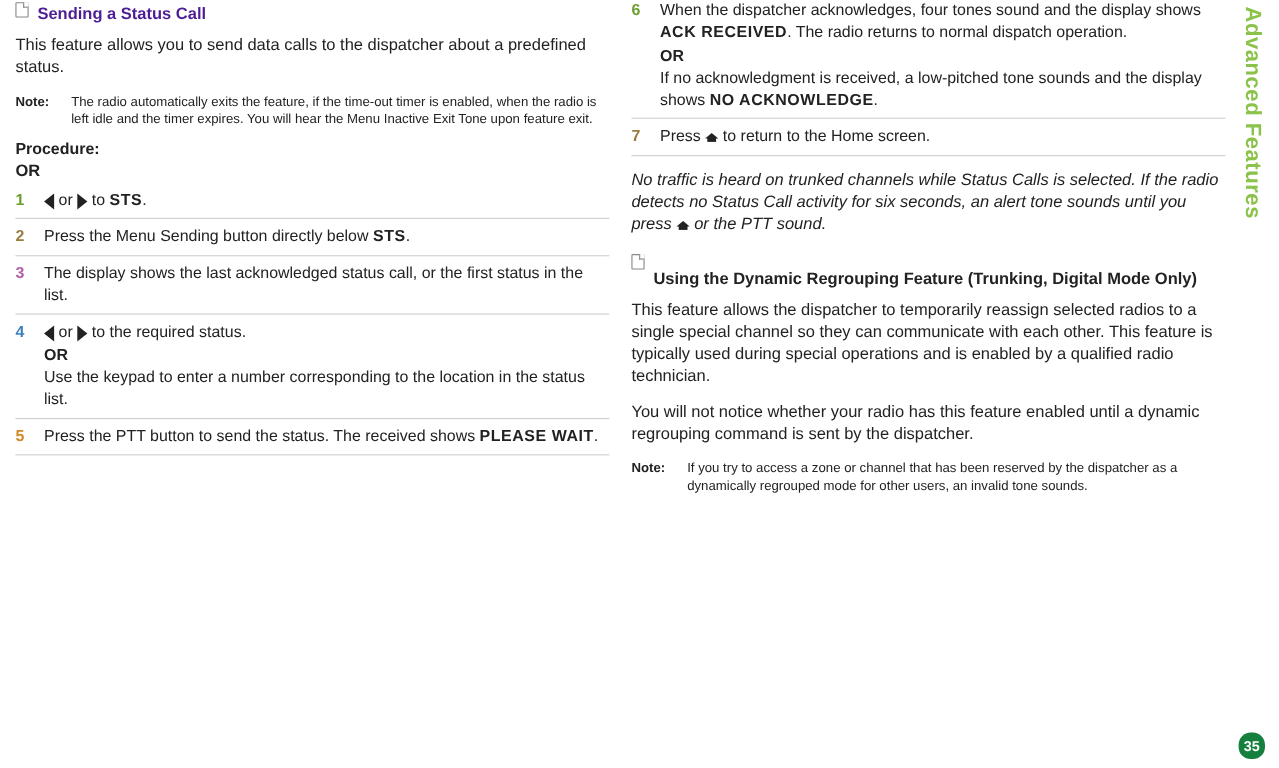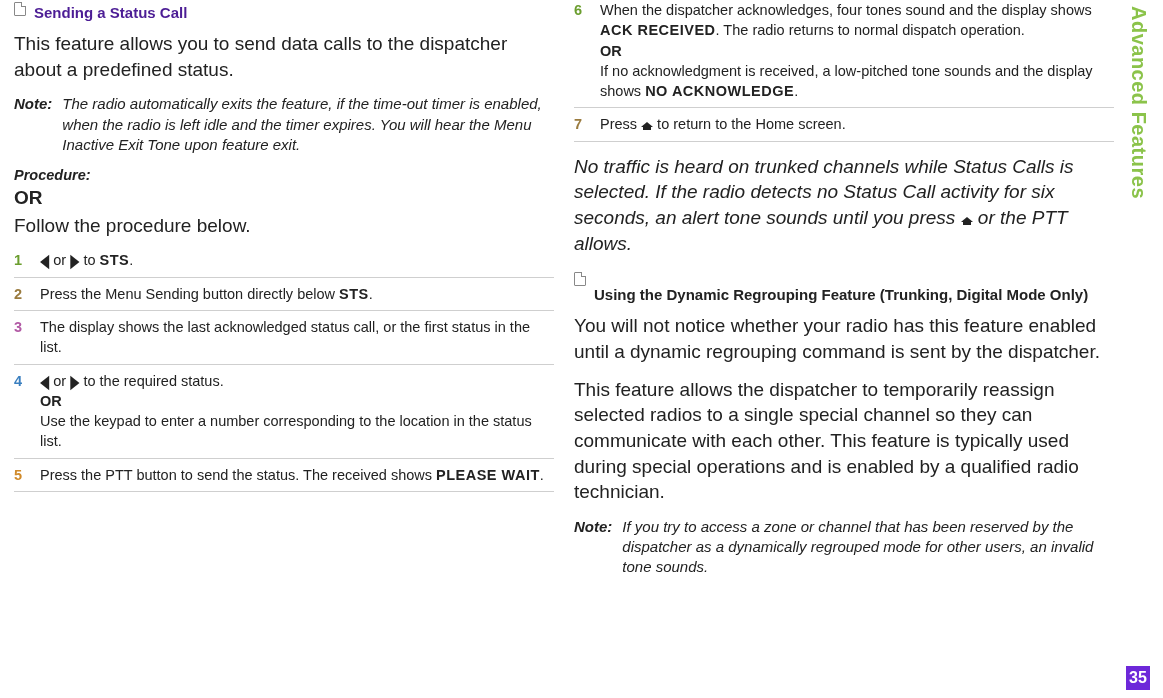--- a/index.html
+++ b/index.html
@@ -3,31 +3,31 @@
 <meta charset="utf-8">
 <style>
   * { box-sizing: border-box; margin: 0; padding: 0; }
   html, body { width: 1163px; height: 698px; font-family: Arial, Helvetica, sans-serif; background: #fff; color: #222; }
   .page { display: flex; width: 1163px; height: 698px; position: relative; }
   .col { width: 560px; padding: 0 10px; }
   .col.left { margin-left: 4px; }
   .col.right { margin-left: 0; }
   .side { width: 28px; display: flex; flex-direction: column; align-items: center; justify-content: space-between; padding: 6px 0 6px 0; }
   .side-label { writing-mode: vertical-rl; color: #8bc34a; font-size: 20px; font-weight: bold; letter-spacing: 0.5px; }
-  .pagebox { width: 24px; height: 24px; background: #6d28d9; color: #fff; font-size: 16px; font-weight: bold; display: flex; align-items: center; justify-content: center; border-radius: 0; margin-bottom: 2px; }
+  .pagebox { width: 24px; height: 24px; background: #15803d; color: #fff; font-size: 13px; font-weight: bold; display: flex; align-items: center; justify-content: center; border-radius: 11px; margin-bottom: 2px; }
   .doc-icon { display: inline-block; width: 12px; height: 14px; border: 1px solid #888; border-radius: 1px; position: relative; margin-right: 4px; vertical-align: -2px; }
   .doc-icon::after { content: ""; position: absolute; right: -1px; top: -1px; width: 4px; height: 4px; background: #fff; border-left: 1px solid #888; border-bottom: 1px solid #888; }
   .h-green { color: #4c1d95; font-weight: bold; font-size: 15px; margin: 4px 0 10px 0; }
   .h-black { color: #222; font-weight: bold; font-size: 15px; margin: 16px 0 10px 0; }
   .h-row { display: flex; align-items: flex-start; gap: 4px; }
   .h-row .doc-icon { flex-shrink: 0; margin-top: 2px; }
-  p.body { font-size: 19px; line-height: 1.35; margin-bottom: 12px; }
-  .note { display: flex; gap: 10px; font-size: 15px; line-height: 1.35; margin-bottom: 12px; font-style: italic; }
+  p.body { font-size: 15px; line-height: 1.35; margin-bottom: 12px; }
+  .note { display: flex; gap: 20px; font-size: 12px; line-height: 1.35; margin-bottom: 12px; }
   .note .nl { font-weight: bold; flex-shrink: 0; }
-  .proc-label { font-weight: bold; font-size: 14.5px; margin-bottom: 2px; font-style: italic; }
+  .proc-label { font-weight: bold; font-size: 14.5px; margin-bottom: 2px; }
   .step { margin: 6px 0 6px 0; }
   .step-row { display: flex; gap: 12px; font-size: 14.5px; line-height: 1.4; }
   .sn { font-weight: bold; width: 14px; flex-shrink: 0; }
   .sn.c1 { color: #6b9e2f; }
   .sn.c2 { color: #9a7b3f; }
   .sn.c3 { color: #b25aa5; }
   .sn.c4 { color: #3a7fbf; }
   .sn.c5 { color: #d08a2a; }
   .sn.c6 { color: #6b9e2f; }
   .sn.c7 { color: #9a7b3f; }
@@ -54,21 +54,20 @@
     </div>
     <p class="body">This feature allows you to send data calls to the dispatcher about a predefined status.</p>
 
     <div class="note">
       <div class="nl">Note:</div>
       <div>The radio automatically exits the feature, if the time-out timer is enabled, when the radio is left idle and the timer expires. You will hear the Menu Inactive Exit Tone upon feature exit.</div>
     </div>
 
     <div class="proc-label">Procedure:</div>
     <p class="body" style="margin-bottom:2px"><span class="or">OR</span></p>
-    <p class="body">Follow the procedure below.</p>
 
     <div class="step">
       <div class="step-row">
         <div class="sn c1">1</div>
         <div class="step-body">
           <span class="arrow">◀</span><span> or </span><span class="arrow">▶</span><span> to </span><span class="disp">STS</span><span>.</span>
         </div>
       </div>
     </div>
     <hr class="hr">
@@ -132,30 +131,30 @@
       <div class="step-row">
         <div class="sn c7">7</div>
         <div class="step-body">
           <span>Press </span><span class="home-icon"></span><span> to return to the Home screen.</span>
         </div>
       </div>
     </div>
     <hr class="hr">
 
     <p class="body italic" style="margin-top:12px">
-      <span>No traffic is heard on trunked channels while Status Calls is selected. If the radio detects no Status Call activity for six seconds, an alert tone sounds until you press </span><span class="home-icon"></span><span> or the </span><span class="bold italic">PTT</span><span> allows.</span>
+      <span>No traffic is heard on trunked channels while Status Calls is selected. If the radio detects no Status Call activity for six seconds, an alert tone sounds until you press </span><span class="home-icon"></span><span> or the </span><span class="bold italic">PTT</span><span> sound.</span>
     </p>
 
     <div class="h-row" style="margin-top:14px">
       <span class="doc-icon"></span>
       <div class="h-black">Using the Dynamic Regrouping Feature (Trunking, Digital Mode Only)</div>
     </div>
 
+    <p class="body">This feature allows the dispatcher to temporarily reassign selected radios to a single special channel so they can communicate with each other. This feature is typically used during special operations and is enabled by a qualified radio technician.</p>
     <p class="body">You will not notice whether your radio has this feature enabled until a dynamic regrouping command is sent by the dispatcher.</p>
-    <p class="body">This feature allows the dispatcher to temporarily reassign selected radios to a single special channel so they can communicate with each other. This feature is typically used during special operations and is enabled by a qualified radio technician.</p>
 
     <div class="note">
       <div class="nl">Note:</div>
       <div>If you try to access a zone or channel that has been reserved by the dispatcher as a dynamically regrouped mode for other users, an invalid tone sounds.</div>
     </div>
   </div>
 
   <div class="side">
     <div class="side-label">Advanced Features</div>
     <div class="pagebox">35</div>

